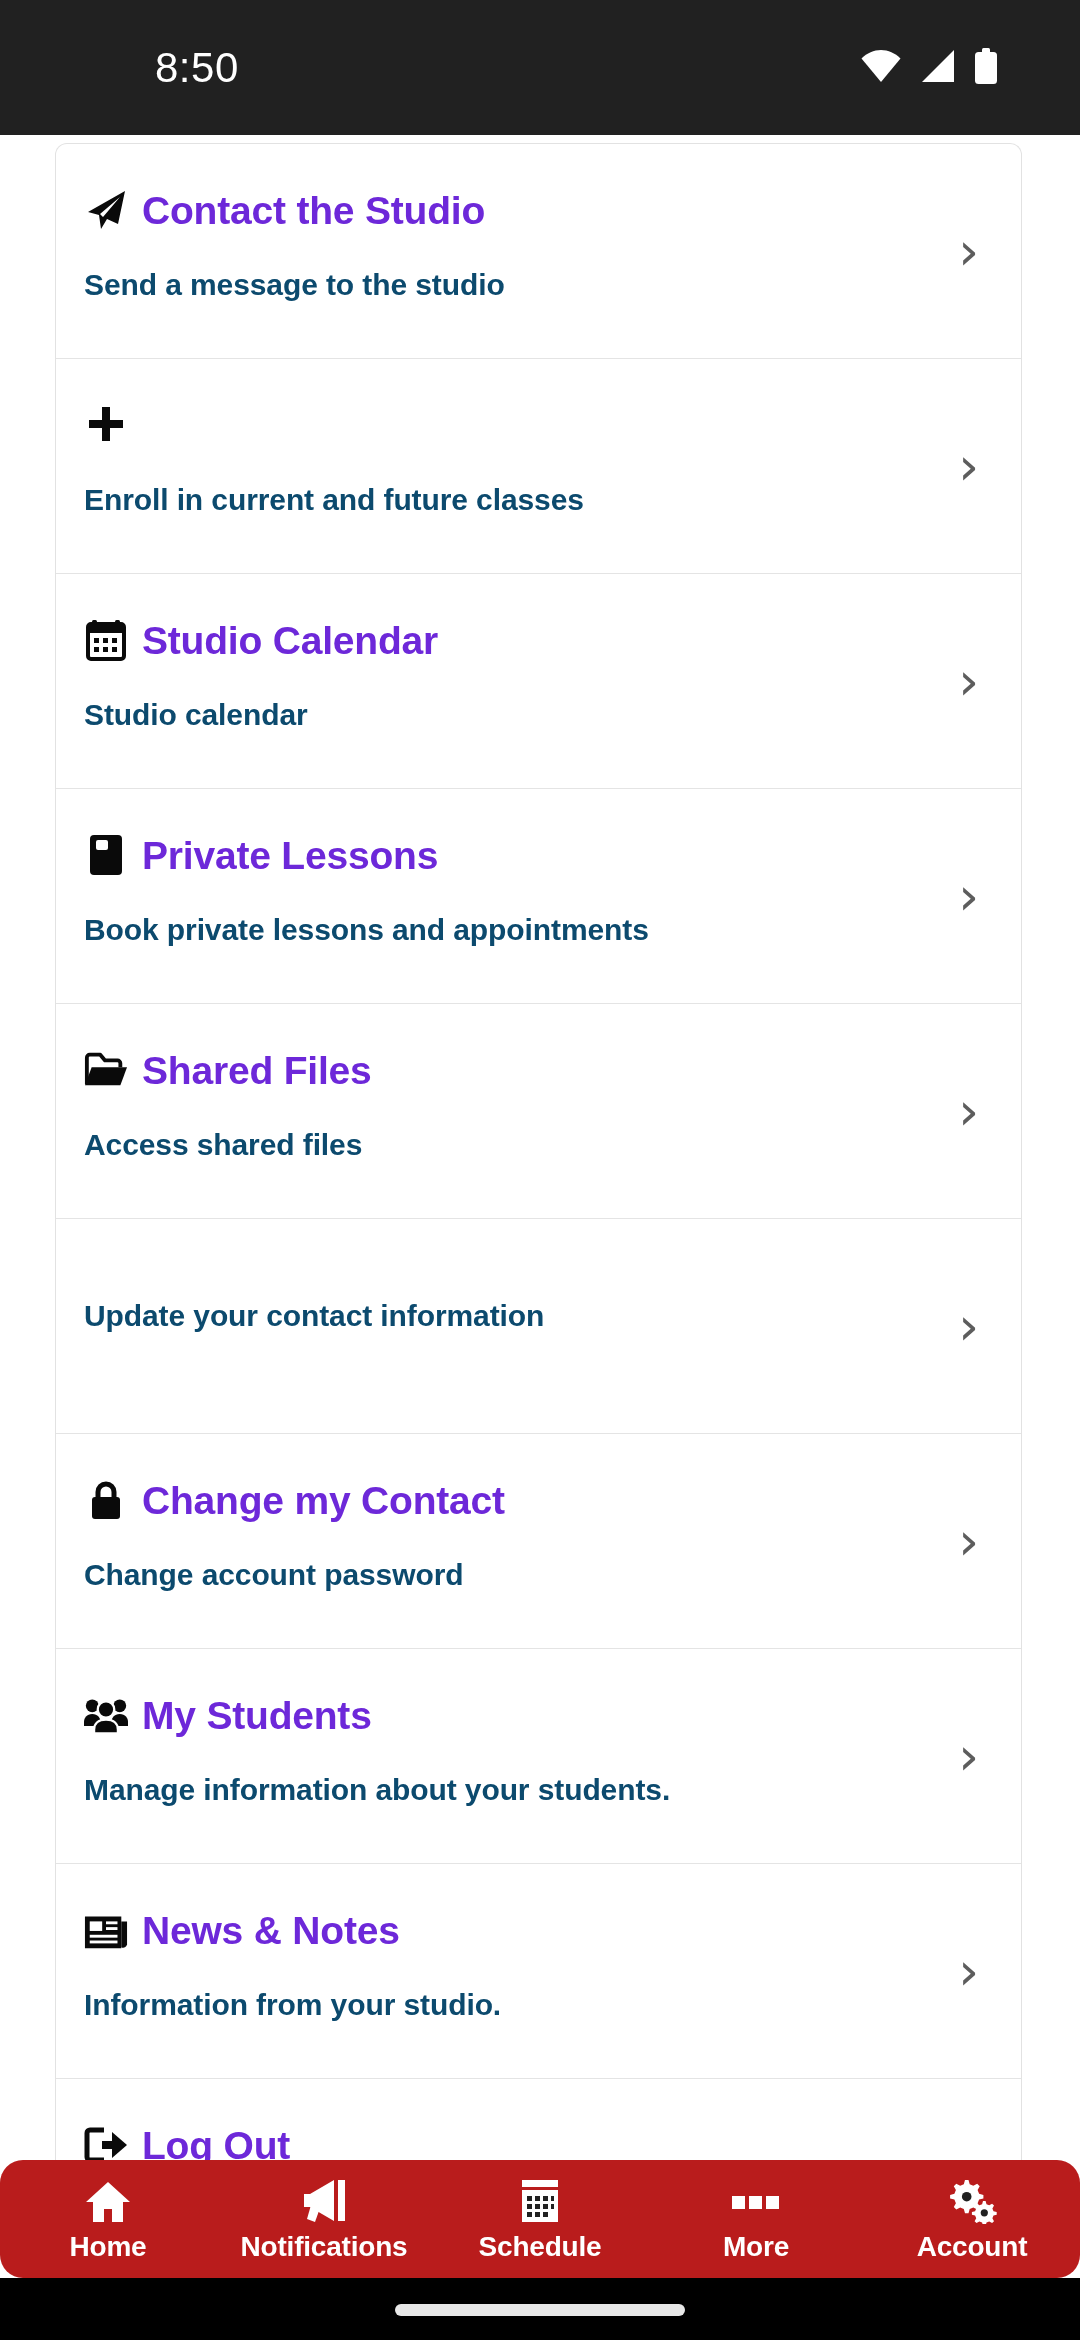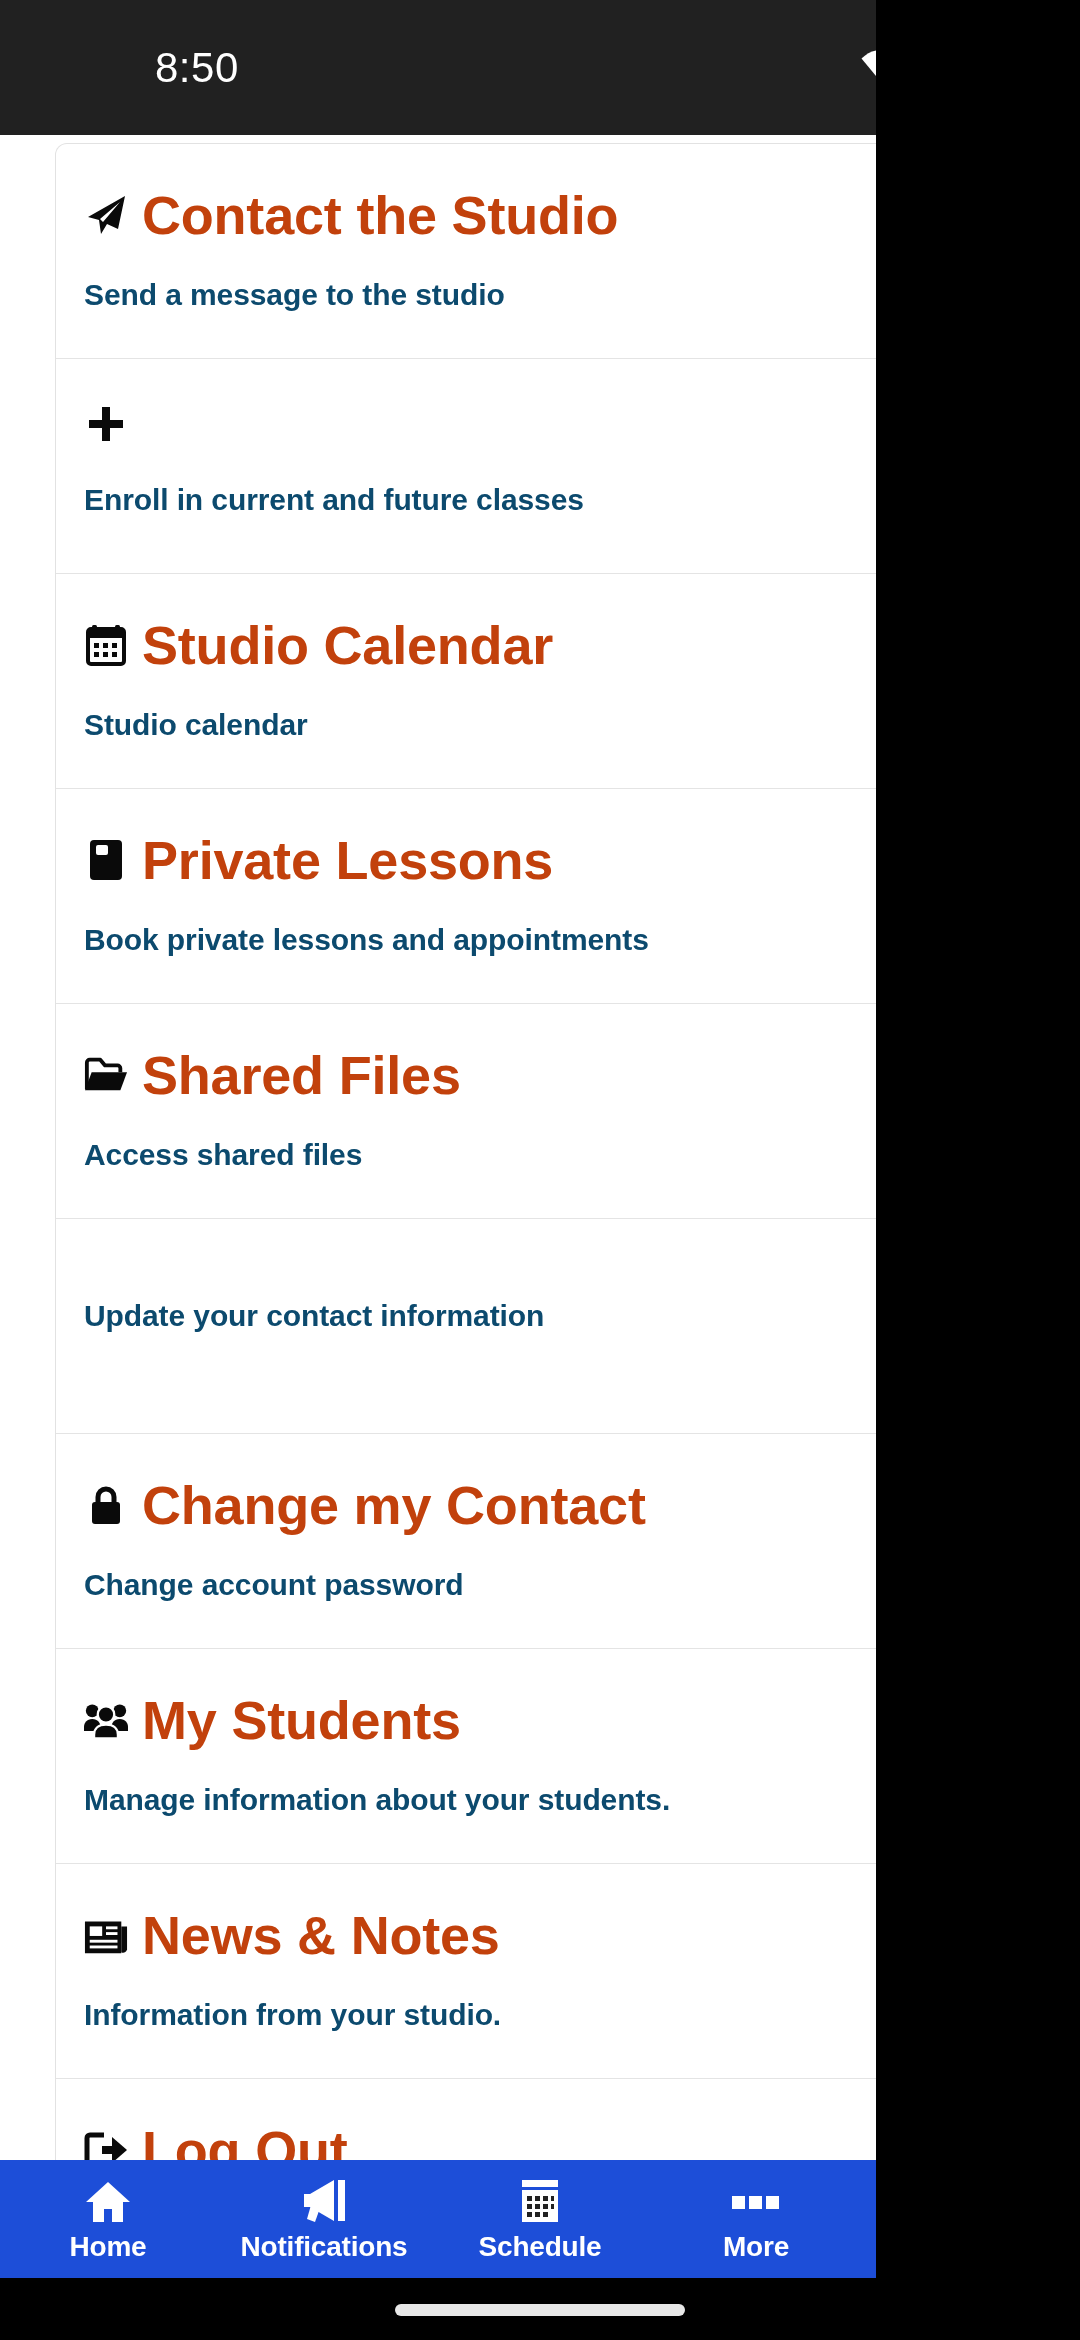--- a/index.html
+++ b/index.html
@@ -5,21 +5,21 @@
   html, body {
     margin: 0;
     padding: 0;
     background: #000;
   }
   body {
     font-family: "Liberation Sans", sans-serif;
   }
   #screen {
     position: relative;
-    width: 876px;
+    width: 1080px;
     height: 2340px;
     overflow: hidden;
     background: #ffffff;
   }
 
   
   #status-bar {
     position: absolute;
     top: 0; left: 0;
     width: 1080px;
@@ -74,22 +74,22 @@
     height: 215px;
     padding: 44px 0 0 28px;
     border-bottom: 1px solid #e4e4e4;
   }
   .menu-row:last-child { border-bottom: none; }
 
   .row-title {
     display: flex;
     align-items: center;
     gap: 14px;
-    color: #c2410c;
-    font-size: 54px;
+    color: #6d28d9;
+    font-size: 39px;
     font-weight: 700;
     line-height: 1;
     letter-spacing: -0.2px;
   }
   .row-icon {
     display: inline-flex;
     align-items: center;
     justify-content: center;
     width: 44px;
     height: 44px;
@@ -117,23 +117,24 @@
     font-family: "DejaVu Sans", sans-serif;
   }
 
   
   #bottom-nav {
     position: absolute;
     left: 0;
     top: 2160px;
     width: 1080px;
     height: 118px;
-    background: #1d4ed8;
-    display: flex;
-    align-items: center;
+    background: #b91c1c;
+    display: flex;
+    align-items: center;
+    border-radius: 23px;
   }
   .nav-item {
     flex: 1 1 0;
     display: flex;
     flex-direction: column;
     align-items: center;
     justify-content: center;
     gap: 9px;
     color: #ffffff;
   }

